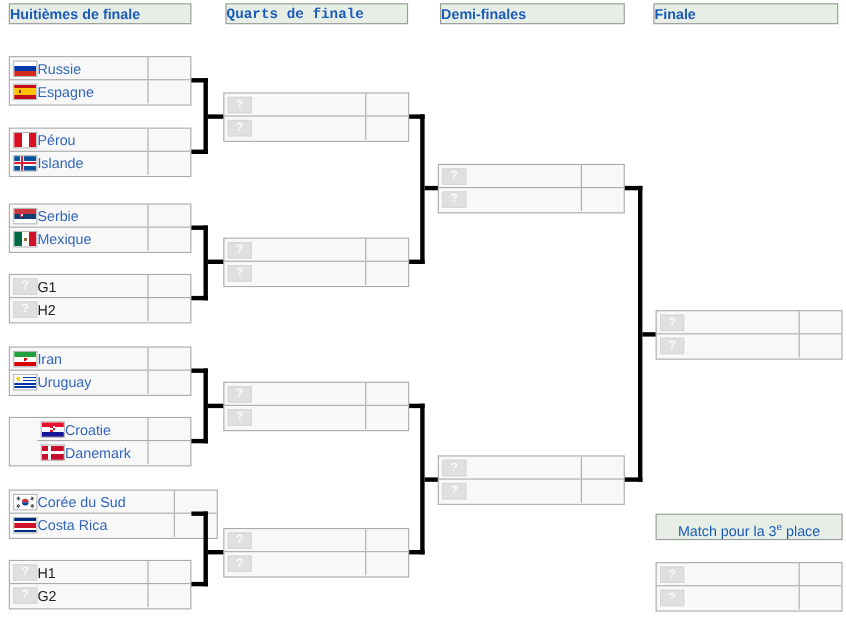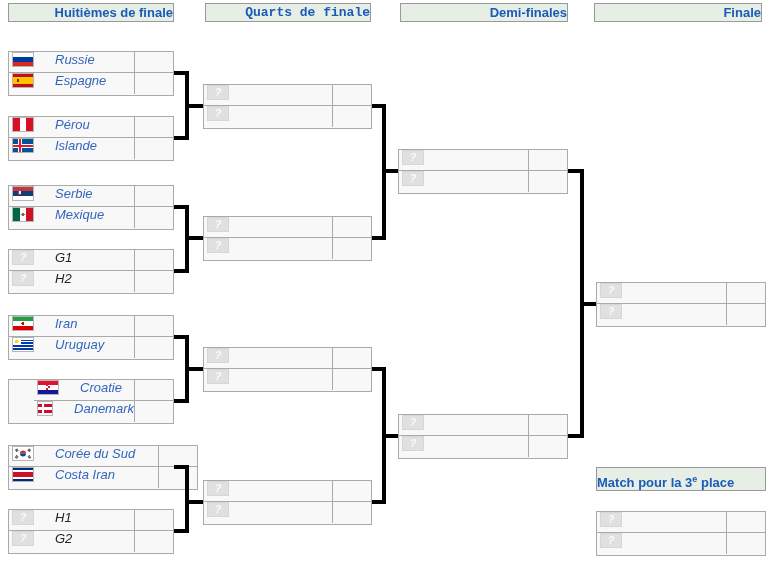--- a/index.html
+++ b/index.html
@@ -8,37 +8,37 @@
     --table-bg:#f8f8f8; --table-border:#aaaaaa; --connector:#000000;
     --placeholder-box-bg:#e0e0e0; --placeholder-box-text:#fafafa;
   }
   html,body{margin:0;padding:0;background:#fff;}
   body{font-family:"Liberation Sans",sans-serif;font-size:13px;}
   .canvas{position:relative;width:769px;height:561px;background:#fff;overflow:hidden;}
 
   .round-header{
     position:absolute;top:3px;height:17px;line-height:17px;
     background:var(--header-bg);border:1px solid var(--header-border);
-    color:var(--header-text);font-weight:bold;text-align:right;
+    color:var(--header-text);font-weight:bold;text-align:left;
     font-size:13px;
   }
   .third-header{
     position:absolute;left:596px;top:467px;width:168px;height:22px;line-height:22px;
     background:var(--header-bg);border:1px solid var(--header-border);
-    color:var(--header-text);font-weight:bold;font-size:13px;
+    color:var(--header-text);font-weight:normal;text-align:center;font-size:13px;
   }
   .third-header sup{font-size:9px;}
 
   .match{
     position:absolute;box-sizing:border-box;height:45px;
     background:var(--table-bg);border:1px solid var(--table-border);
   }
   .trow{display:flex;height:21px;box-sizing:border-box;align-items:stretch;}
   .trow.first{border-bottom:1px solid var(--table-border);}
-  .tname{flex:1;display:flex;align-items:flex-start;gap:21px;padding-left:3px;overflow:hidden;white-space:nowrap;font-style:italic;}
+  .tname{flex:1;display:flex;align-items:center;gap:0;padding-left:3px;overflow:hidden;white-space:nowrap;}
   .tscore{width:39px;box-sizing:border-box;border-left:1px solid var(--table-border);}
   .tlink{color:var(--team-link);}
   .tplain{color:var(--placeholder-team-text);}
   .flag{display:block;border:1px solid #b5b5b5;}
   .qbox{
     display:inline-block;width:20px;height:13px;line-height:13px;
     background:var(--placeholder-box-bg);border:1px solid #d6d6d6;
     color:var(--placeholder-box-text);font-weight:bold;font-size:11px;text-align:center;
     flex:0 0 auto;
   }
@@ -248,21 +248,21 @@
       <div class="tscore"></div>
     </div>
     <div class="trow">
       <div class="tname">
         <svg class="flag" width="20" height="13" viewBox="0 0 20 13" shape-rendering="crispEdges">
             <rect width="20" height="13" fill="#fff"></rect>
             <rect width="20" height="2.2" fill="#002b7f"></rect>
             <rect y="10.8" width="20" height="2.2" fill="#002b7f"></rect>
             <rect y="4.3" width="20" height="4.4" fill="#ce1126"></rect>
           </svg>
-        <span class="tlink">Costa Iran</span>
+        <span class="tlink">Costa Rica</span>
       </div>
       <div class="tscore"></div>
     </div>
   </div>
 
   <div class="match" style="left:8px;top:509px;width:166px;">
     <div class="trow first">
       <div class="tname">
         <span class="qbox">?</span>
         <span class="tplain">H1</span>

